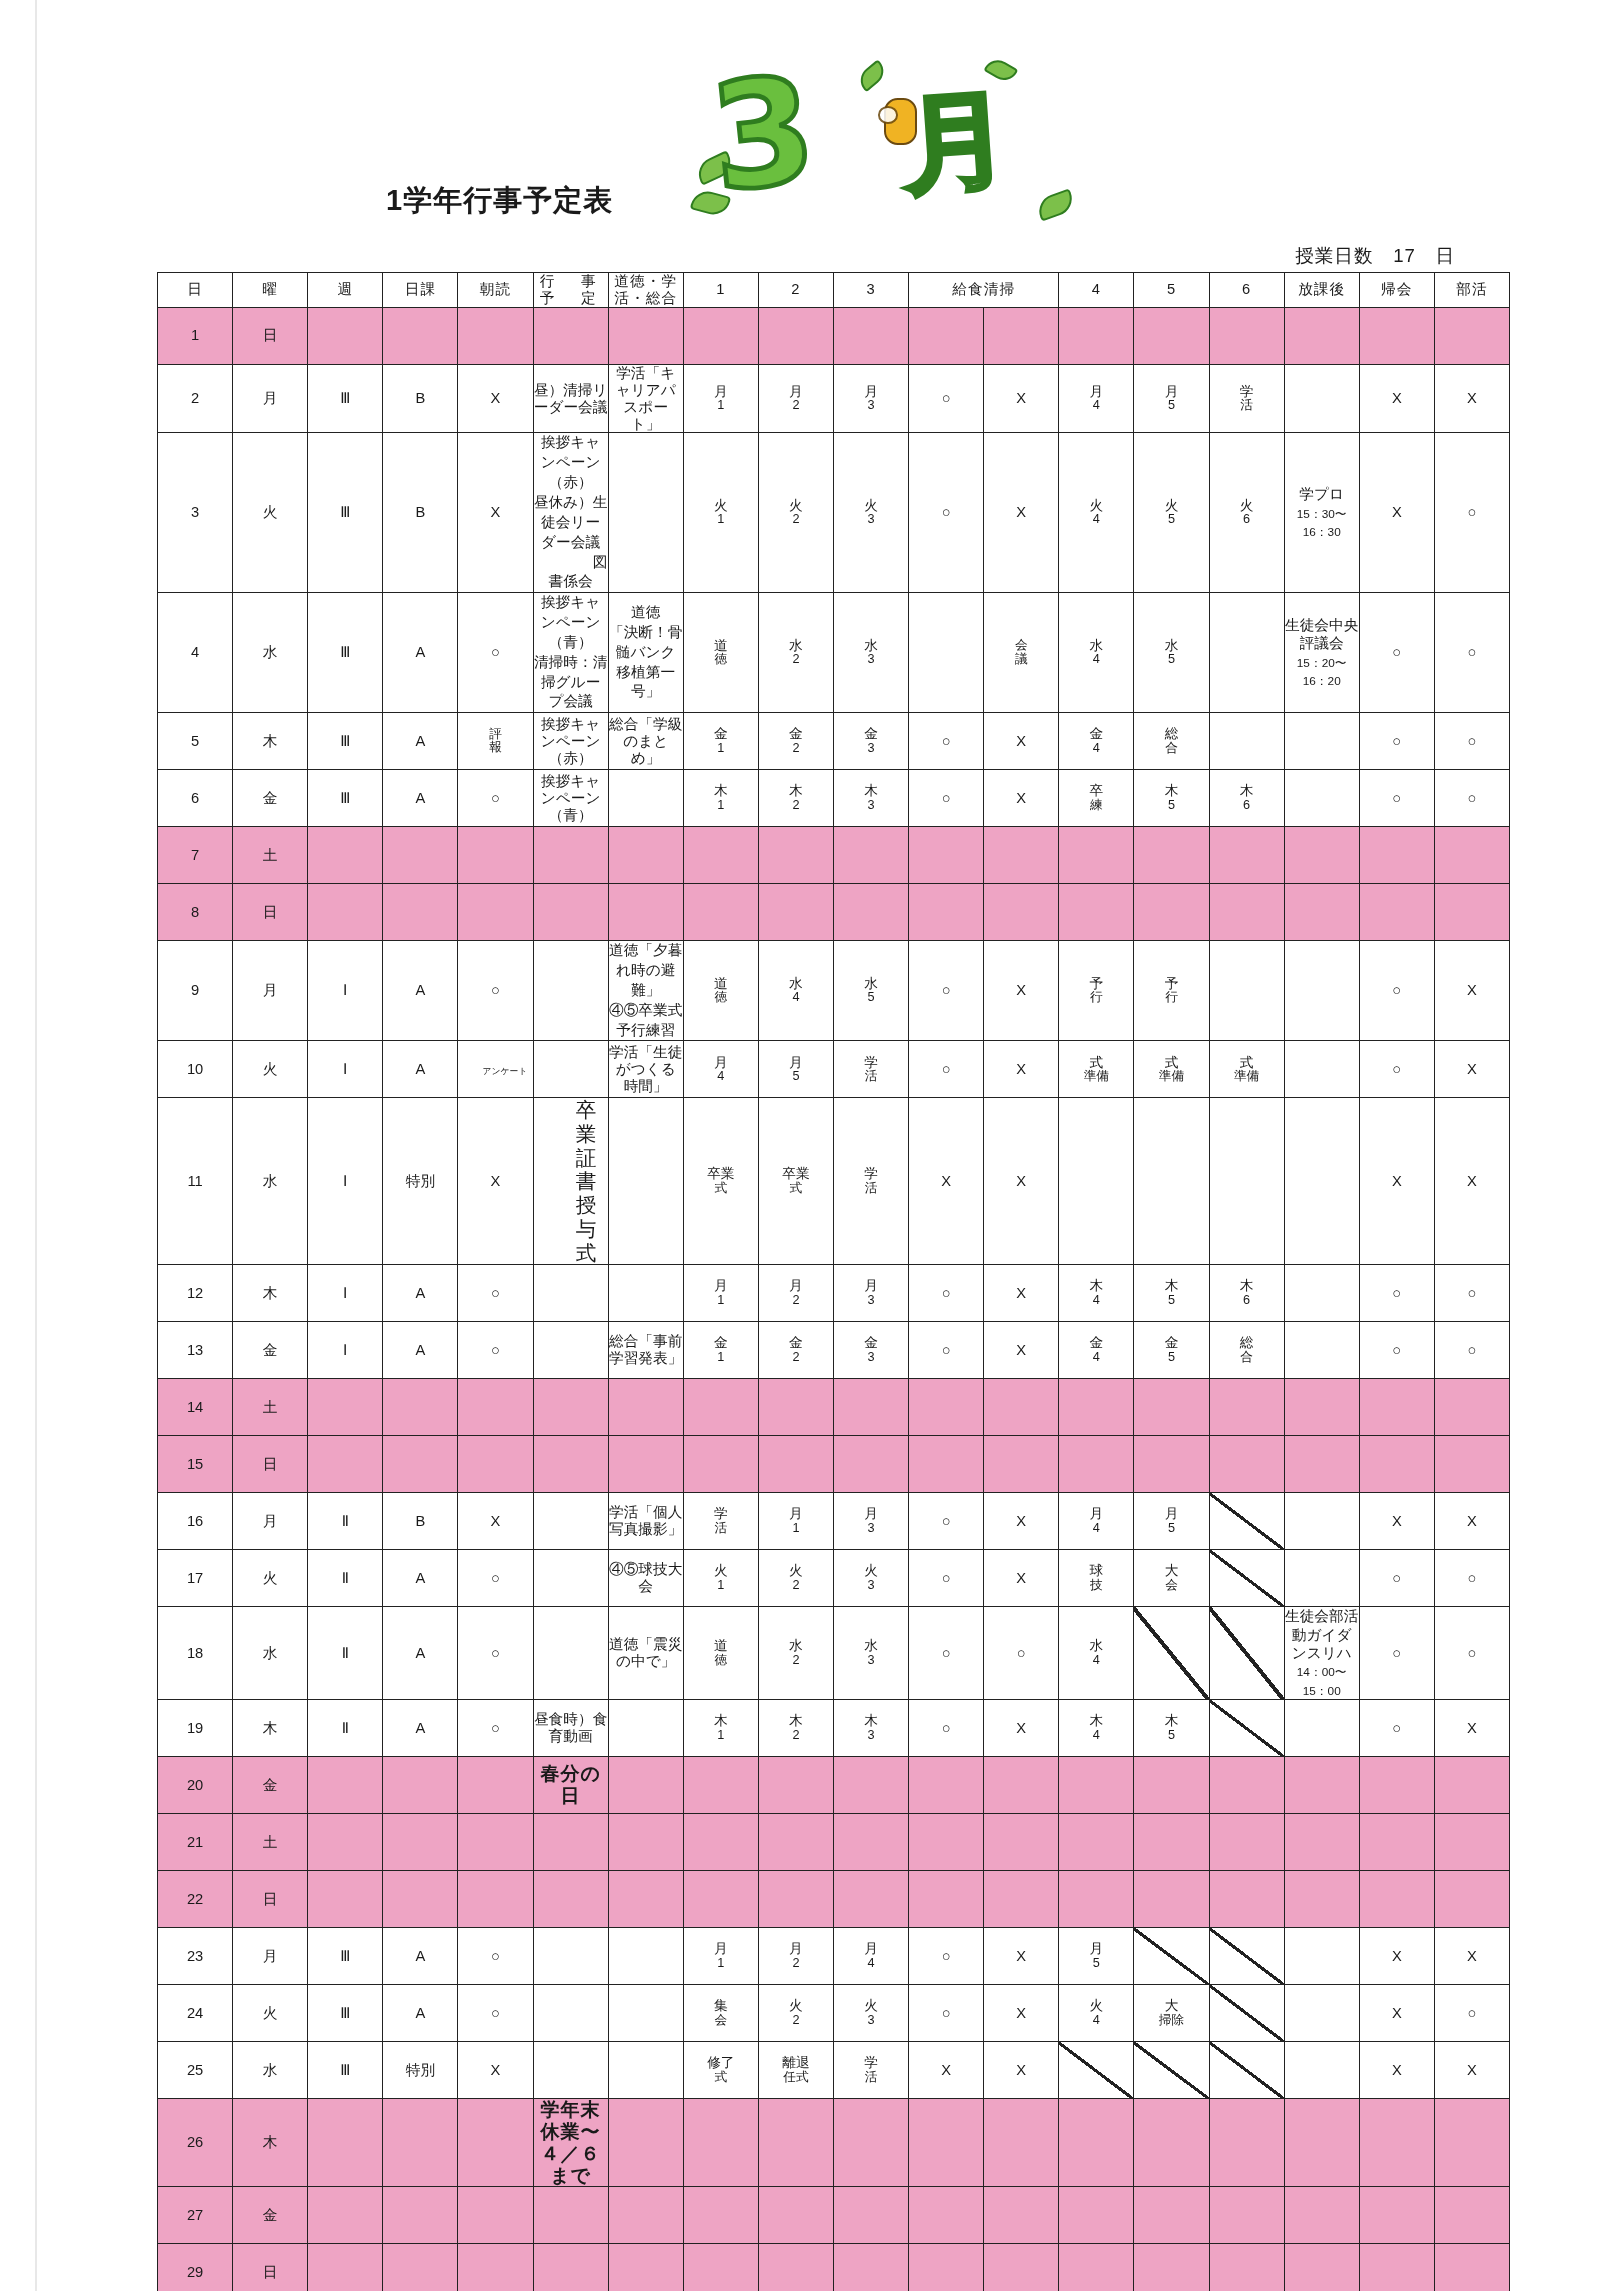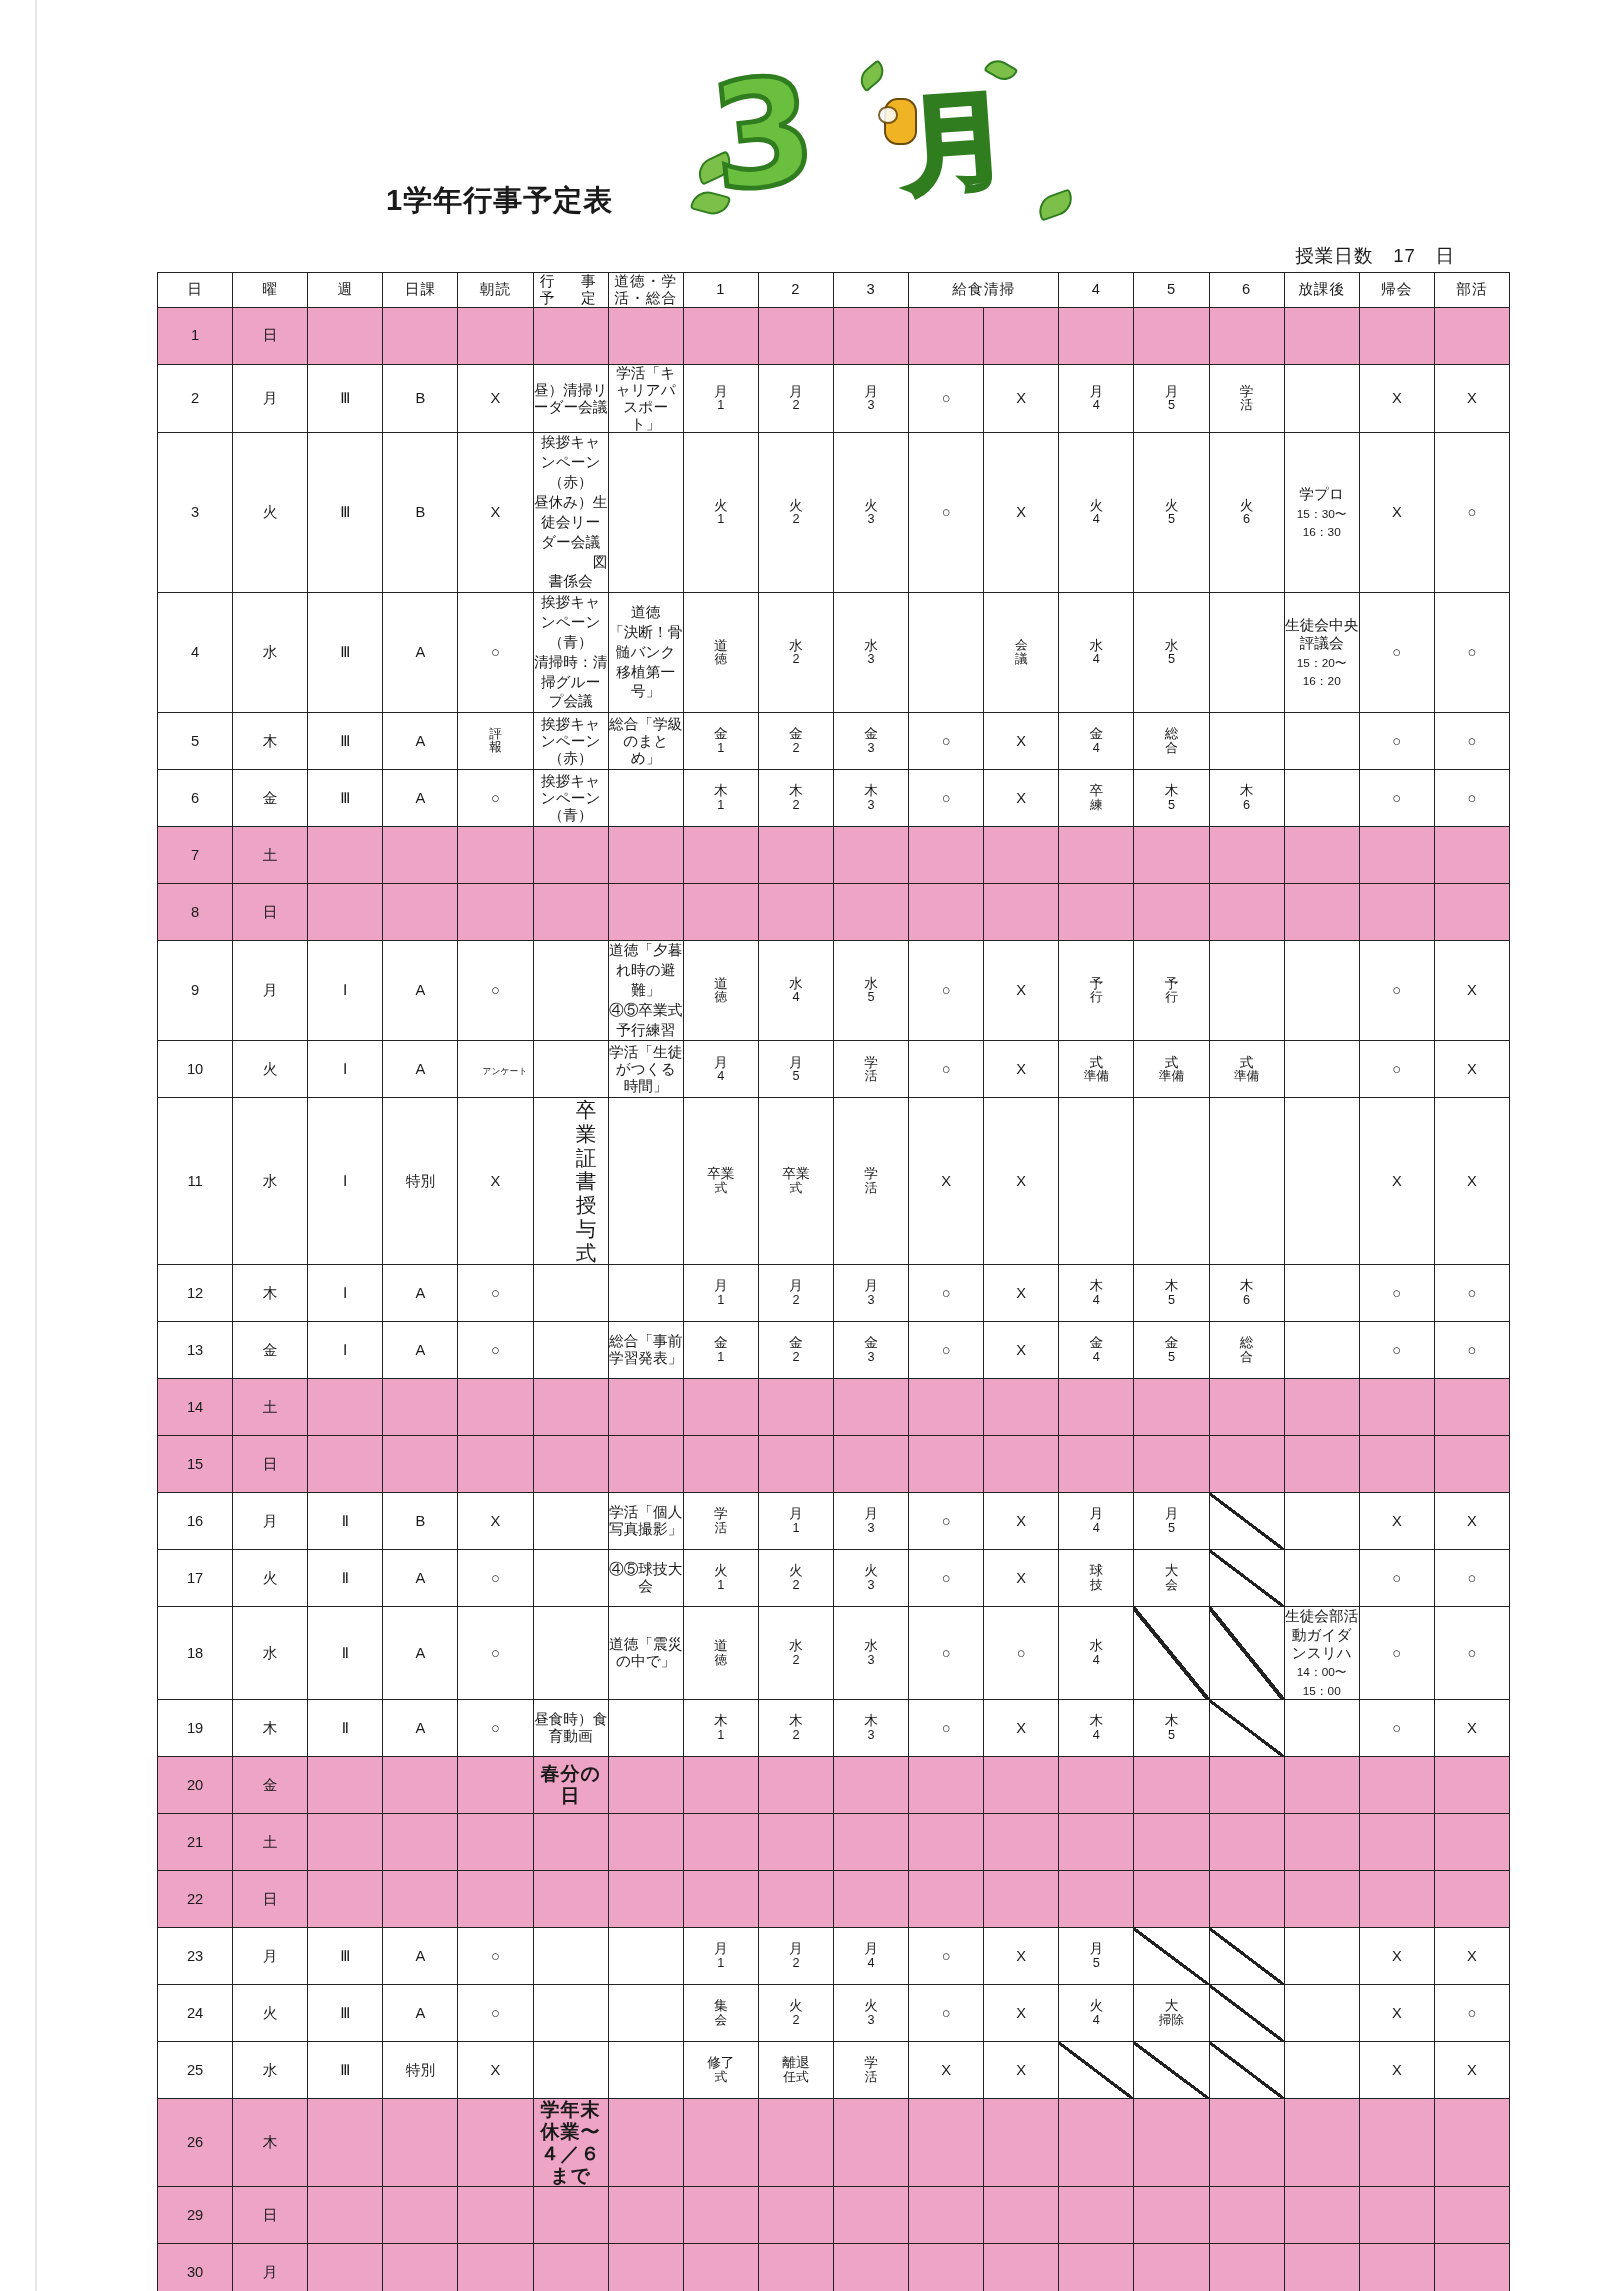--- a/index.html
+++ b/index.html
@@ -1228,20 +1228,40 @@
             <td class="col-lunch pink"></td>
             <td class="col-lunch pink"></td>
             <td class="p4 pink"></td>
             <td class="p5 pink"></td>
             <td class="p6 pink"></td>
             <td class="col-after pink"></td>
             <td class="col-home pink"></td>
             <td class="col-club pink"></td>
           </tr>
           <tr class="pinkrow">
+            <td class="col-day">27</td>
+            <td class="col-dow">金</td>
+            <td class="col-week"></td>
+            <td class="col-nikka"></td>
+            <td class="col-asa"></td>
+            <td class="col-event"></td>
+            <td class="col-moral pink"></td>
+            <td class="p1 pink"></td>
+            <td class="p2 pink"></td>
+            <td class="p3 pink"></td>
+            <td class="col-lunch pink"></td>
+            <td class="col-lunch pink"></td>
+            <td class="p4 pink"></td>
+            <td class="p5 pink"></td>
+            <td class="p6 pink"></td>
+            <td class="col-after pink"></td>
+            <td class="col-home pink"></td>
+            <td class="col-club pink"></td>
+          </tr>
+          <tr class="pinkrow">
             <td class="col-day">29</td>
             <td class="col-dow">日</td>
             <td class="col-week"></td>
             <td class="col-nikka"></td>
             <td class="col-asa"></td>
             <td class="col-event"></td>
             <td class="col-moral pink"></td>
             <td class="p1 pink"></td>
             <td class="p2 pink"></td>
             <td class="p3 pink"></td>

